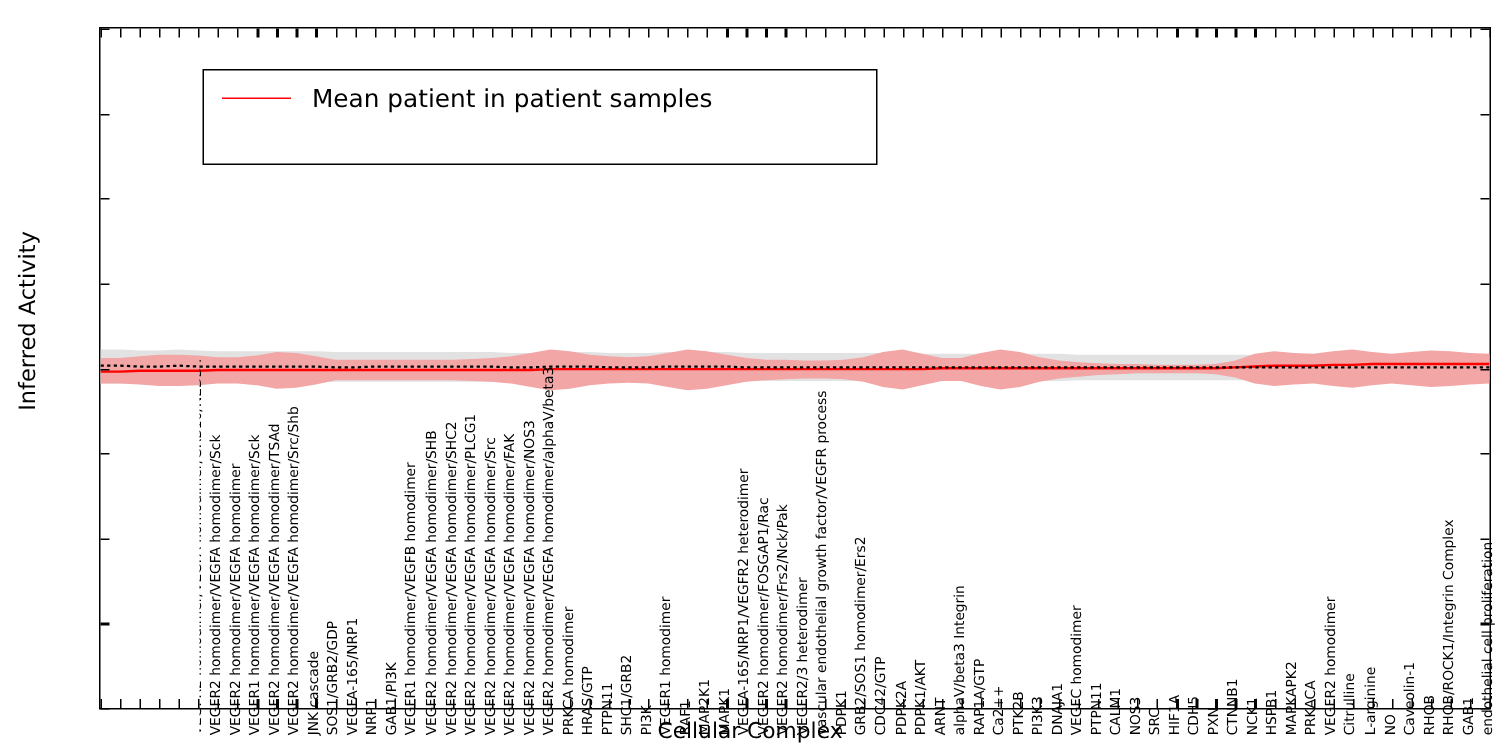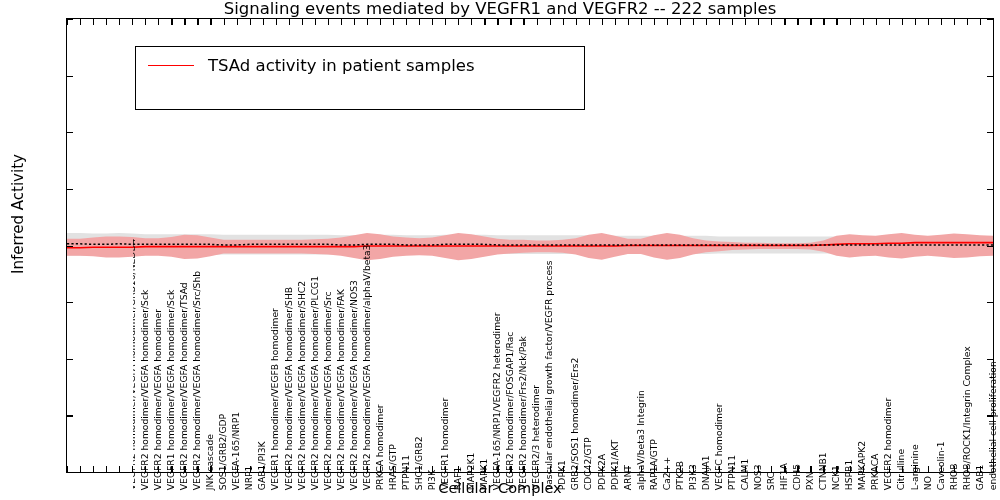--- a/index.html
+++ b/index.html
@@ -39,21 +39,20 @@
   .xl{position:absolute;bottom:2px;font-size:9.2px;line-height:9.2px;
       white-space:nowrap;transform-origin:left bottom;
       transform:rotate(-90deg);color:#000;}
   svg{display:block;}
 </style>
 </head>
 <body>
 
 <div id="root">
 
-  <div class="title">Signaling events mediated by VEGFR1 and VEGFR2 -- 222 samples</div>
   <div class="ylabel">Inferred Activity</div>
   <div class="xlabel">Cellular Complex</div>
 
   <div class="axes">
     <svg id="plot-svg" width="926" height="453">
         <path d="M0,214.04250000000002 L13.04225352112676,214.04250000000002 L26.08450704225352,214.60875000000001 L39.12676056338028,214.60875000000001 L52.16901408450704,214.04250000000002 L65.21126760563381,214.60875000000001 L78.25352112676056,215.17499999999998 L91.29577464788731,215.17499999999998 L104.33802816901408,215.17499999999998 L117.38028169014085,215.17499999999998 L130.42253521126761,215.17499999999998 L143.46478873239437,215.17499999999998 L156.50704225352112,215.74124999999998 L169.5492957746479,215.74124999999998 L182.59154929577463,215.74124999999998 L195.6338028169014,215.74124999999998 L208.67605633802816,215.74124999999998 L221.7183098591549,215.74124999999998 L234.7605633802817,215.74124999999998 L247.80281690140842,215.74124999999998 L260.84507042253523,215.74124999999998 L273.88732394366195,216.3075 L286.92957746478874,216.3075 L299.9718309859155,215.74124999999998 L313.01408450704224,215.74124999999998 L326.05633802816897,215.74124999999998 L339.0985915492958,216.3075 L352.14084507042253,216.3075 L365.18309859154925,216.3075 L378.2253521126761,215.74124999999998 L391.2676056338028,215.74124999999998 L404.30985915492954,215.74124999999998 L417.3521126760563,215.74124999999998 L430.3943661971831,216.3075 L443.4366197183098,216.3075 L456.4788732394366,216.3075 L469.5211267605634,216.3075 L482.5633802816901,216.3075 L495.60563380281684,216.3075 L508.6478873239437,216.3075 L521.6901408450705,216.3075 L534.7323943661972,216.3075 L547.7746478873239,216.87375 L560.8169014084507,216.87375 L573.8591549295775,216.87375 L586.9014084507043,216.87375 L599.943661971831,216.87375 L612.9859154929577,216.87375 L626.0281690140845,216.87375 L639.0704225352113,216.87375 L652.1126760563379,217.44 L665.1549295774648,217.44 L678.1971830985916,217.44 L691.2394366197183,217.44 L704.2816901408451,217.44 L717.3239436619718,217.44 L730.3661971830985,217.44 L743.4084507042254,217.44 L756.4507042253522,217.44 L769.4929577464789,217.44 L782.5352112676056,217.44 L795.5774647887324,217.44 L808.6197183098591,217.44 L821.661971830986,217.44 L834.7042253521126,217.44 L847.7464788732394,217.44 L860.7887323943662,217.44 L873.8309859154929,217.44 L886.8732394366197,217.44 L899.9154929577466,217.44 L912.9577464788732,217.44 L926,217.44 L926,234.4275 L912.9577464788732,234.4275 L899.9154929577466,234.4275 L886.8732394366197,234.4275 L873.8309859154929,234.4275 L860.7887323943662,234.4275 L847.7464788732394,234.4275 L834.7042253521126,234.4275 L821.661971830986,234.4275 L808.6197183098591,234.4275 L795.5774647887324,234.4275 L782.5352112676056,234.4275 L769.4929577464789,234.4275 L756.4507042253522,234.4275 L743.4084507042254,234.4275 L730.3661971830985,234.4275 L717.3239436619718,234.4275 L704.2816901408451,234.4275 L691.2394366197183,234.4275 L678.1971830985916,234.4275 L665.1549295774648,234.4275 L652.1126760563379,234.4275 L639.0704225352113,234.99375 L626.0281690140845,234.99375 L612.9859154929577,234.99375 L599.943661971831,234.99375 L586.9014084507043,234.99375 L573.8591549295775,234.99375 L560.8169014084507,234.99375 L547.7746478873239,234.99375 L534.7323943661972,234.99375 L521.6901408450705,234.99375 L508.6478873239437,234.99375 L495.60563380281684,234.99375 L482.5633802816901,234.99375 L469.5211267605634,234.99375 L456.4788732394366,234.99375 L443.4366197183098,234.99375 L430.3943661971831,234.99375 L417.3521126760563,235.56 L404.30985915492954,235.56 L391.2676056338028,235.56 L378.2253521126761,235.56 L365.18309859154925,234.99375 L352.14084507042253,234.99375 L339.0985915492958,234.99375 L326.05633802816897,235.56 L313.01408450704224,235.56 L299.9718309859155,235.56 L286.92957746478874,235.56 L273.88732394366195,235.56 L260.84507042253523,235.56 L247.80281690140842,235.56 L234.7605633802817,235.56 L221.7183098591549,235.56 L208.67605633802816,235.56 L195.6338028169014,235.56 L182.59154929577463,235.56 L169.5492957746479,235.56 L156.50704225352112,235.56 L143.46478873239437,236.12625 L130.42253521126761,236.12625 L117.38028169014085,236.12625 L104.33802816901408,236.12625 L91.29577464788731,236.12625 L78.25352112676056,236.12625 L65.21126760563381,236.6925 L52.16901408450704,236.6925 L39.12676056338028,236.6925 L26.08450704225352,236.6925 L13.04225352112676,236.6925 L0,236.6925 Z" fill="#e2e2e2" stroke="none"></path>
         <path d="M0,219.70499999999998 L13.04225352112676,219.70499999999998 L26.08450704225352,218.57250000000002 L39.12676056338028,217.44 L52.16901408450704,217.44 L65.21126760563381,218.00624999999997 L78.25352112676056,219.13875000000002 L91.29577464788731,219.13875000000002 L104.33802816901408,218.00624999999997 L117.38028169014085,215.74124999999998 L130.42253521126761,216.3075 L143.46478873239437,218.57250000000002 L156.50704225352112,220.83750000000003 L169.5492957746479,220.83750000000003 L182.59154929577463,220.83750000000003 L195.6338028169014,220.83750000000003 L208.67605633802816,220.83750000000003 L221.7183098591549,220.83750000000003 L234.7605633802817,220.83750000000003 L247.80281690140842,220.27124999999998 L260.84507042253523,219.70499999999998 L273.88732394366195,218.57250000000002 L286.92957746478874,216.3075 L299.9718309859155,214.04250000000002 L313.01408450704224,215.17499999999998 L326.05633802816897,217.44 L339.0985915492958,218.57250000000002 L352.14084507042253,219.13875000000002 L365.18309859154925,218.57250000000002 L378.2253521126761,216.3075 L391.2676056338028,214.04250000000002 L404.30985915492954,215.17499999999998 L417.3521126760563,217.44 L430.3943661971831,219.70499999999998 L443.4366197183098,220.83750000000003 L456.4788732394366,220.83750000000003 L469.5211267605634,221.40375 L482.5633802816901,221.40375 L495.60563380281684,220.83750000000003 L508.6478873239437,219.13875000000002 L521.6901408450705,215.74124999999998 L534.7323943661972,214.04250000000002 L547.7746478873239,216.87375 L560.8169014084507,219.70499999999998 L573.8591549295775,219.70499999999998 L586.9014084507043,216.3075 L599.943661971831,214.04250000000002 L612.9859154929577,215.74124999999998 L626.0281690140845,219.13875000000002 L639.0704225352113,221.40375 L652.1126760563379,222.53625 L665.1549295774648,223.10250000000002 L678.1971830985916,223.66875000000002 L691.2394366197183,223.66875000000002 L704.2816901408451,224.23499999999999 L717.3239436619718,224.23499999999999 L730.3661971830985,224.23499999999999 L743.4084507042254,223.66875000000002 L756.4507042253522,221.40375 L769.4929577464789,216.87375 L782.5352112676056,215.17499999999998 L795.5774647887324,216.3075 L808.6197183098591,216.87375 L821.661971830986,215.17499999999998 L834.7042253521126,214.04250000000002 L847.7464788732394,215.74124999999998 L860.7887323943662,216.87375 L873.8309859154929,215.74124999999998 L886.8732394366197,214.60875000000001 L899.9154929577466,215.17499999999998 L912.9577464788732,216.3075 L926,216.87375 L926,236.6925 L912.9577464788732,237.25875 L899.9154929577466,238.39124999999999 L886.8732394366197,238.9575 L873.8309859154929,237.82500000000002 L860.7887323943662,236.6925 L847.7464788732394,237.82500000000002 L834.7042253521126,239.52375 L821.661971830986,238.39124999999999 L808.6197183098591,236.6925 L795.5774647887324,237.25875 L782.5352112676056,238.39124999999999 L769.4929577464789,236.6925 L756.4507042253522,232.72875 L743.4084507042254,230.46375 L730.3661971830985,229.8975 L717.3239436619718,229.8975 L704.2816901408451,229.8975 L691.2394366197183,229.8975 L678.1971830985916,230.46375 L665.1549295774648,231.03 L652.1126760563379,232.1625 L639.0704225352113,233.29500000000002 L626.0281690140845,235.56 L612.9859154929577,238.9575 L599.943661971831,240.65625 L586.9014084507043,238.39124999999999 L573.8591549295775,234.99375 L560.8169014084507,234.99375 L547.7746478873239,237.82500000000002 L534.7323943661972,240.65625 L521.6901408450705,238.9575 L508.6478873239437,235.56 L495.60563380281684,233.86124999999998 L482.5633802816901,233.29500000000002 L469.5211267605634,233.29500000000002 L456.4788732394366,233.86124999999998 L443.4366197183098,234.4275 L430.3943661971831,235.56 L417.3521126760563,237.82500000000002 L404.30985915492954,240.09 L391.2676056338028,241.2225 L378.2253521126761,238.9575 L365.18309859154925,236.6925 L352.14084507042253,236.12625 L339.0985915492958,236.6925 L326.05633802816897,237.82500000000002 L313.01408450704224,240.09 L299.9718309859155,241.2225 L286.92957746478874,238.9575 L273.88732394366195,236.6925 L260.84507042253523,235.56 L247.80281690140842,234.99375 L234.7605633802817,234.4275 L221.7183098591549,234.4275 L208.67605633802816,234.4275 L195.6338028169014,234.4275 L182.59154929577463,234.4275 L169.5492957746479,234.4275 L156.50704225352112,234.4275 L143.46478873239437,237.25875 L130.42253521126761,239.52375 L117.38028169014085,240.09 L104.33802816901408,237.82500000000002 L91.29577464788731,236.6925 L78.25352112676056,236.6925 L65.21126760563381,237.82500000000002 L52.16901408450704,238.39124999999999 L39.12676056338028,238.39124999999999 L26.08450704225352,237.25875 L13.04225352112676,236.6925 L0,236.6925 Z" fill="#f2a6a6" stroke="none"></path>
         <path d="M0,228.76500000000001 L13.04225352112676,228.76500000000001 L26.08450704225352,228.19875 L39.12676056338028,228.19875 L52.16901408450704,228.19875 L65.21126760563381,228.19875 L78.25352112676056,227.6325 L91.29577464788731,227.6325 L104.33802816901408,227.6325 L117.38028169014085,227.6325 L130.42253521126761,227.6325 L143.46478873239437,227.6325 L156.50704225352112,227.6325 L169.5492957746479,227.6325 L182.59154929577463,227.6325 L195.6338028169014,227.6325 L208.67605633802816,227.6325 L221.7183098591549,227.6325 L234.7605633802817,227.6325 L247.80281690140842,227.6325 L260.84507042253523,227.6325 L273.88732394366195,227.6325 L286.92957746478874,227.6325 L299.9718309859155,227.06625 L313.01408450704224,227.06625 L326.05633802816897,227.06625 L339.0985915492958,227.06625 L352.14084507042253,227.06625 L365.18309859154925,227.06625 L378.2253521126761,227.06625 L391.2676056338028,227.06625 L404.30985915492954,227.06625 L417.3521126760563,227.06625 L430.3943661971831,227.06625 L443.4366197183098,227.06625 L456.4788732394366,227.06625 L469.5211267605634,227.06625 L482.5633802816901,227.06625 L495.60563380281684,227.06625 L508.6478873239437,227.06625 L521.6901408450705,227.06625 L534.7323943661972,227.06625 L547.7746478873239,227.06625 L560.8169014084507,226.5 L573.8591549295775,226.5 L586.9014084507043,226.5 L599.943661971831,226.5 L612.9859154929577,226.5 L626.0281690140845,226.5 L639.0704225352113,226.5 L652.1126760563379,226.5 L665.1549295774648,226.5 L678.1971830985916,226.5 L691.2394366197183,226.5 L704.2816901408451,226.5 L717.3239436619718,226.5 L730.3661971830985,226.5 L743.4084507042254,226.5 L756.4507042253522,225.93375 L769.4929577464789,225.36750000000004 L782.5352112676056,224.80124999999998 L795.5774647887324,224.80124999999998 L808.6197183098591,224.80124999999998 L821.661971830986,224.23499999999999 L834.7042253521126,224.23499999999999 L847.7464788732394,223.66875000000002 L860.7887323943662,223.66875000000002 L873.8309859154929,223.66875000000002 L886.8732394366197,223.66875000000002 L899.9154929577466,223.66875000000002 L912.9577464788732,223.66875000000002 L926,223.66875000000002" fill="none" stroke="#ff0000" stroke-width="1.6"></path>
         <path d="M0,224.80124999999998 L13.04225352112676,224.80124999999998 L26.08450704225352,225.36750000000004 L39.12676056338028,225.36750000000004 L52.16901408450704,224.80124999999998 L65.21126760563381,225.36750000000004 L78.25352112676056,225.36750000000004 L91.29577464788731,225.36750000000004 L104.33802816901408,225.36750000000004 L117.38028169014085,225.36750000000004 L130.42253521126761,225.36750000000004 L143.46478873239437,225.36750000000004 L156.50704225352112,225.93375 L169.5492957746479,225.93375 L182.59154929577463,225.36750000000004 L195.6338028169014,225.36750000000004 L208.67605633802816,225.36750000000004 L221.7183098591549,225.36750000000004 L234.7605633802817,225.36750000000004 L247.80281690140842,225.36750000000004 L260.84507042253523,225.36750000000004 L273.88732394366195,225.93375 L286.92957746478874,225.93375 L299.9718309859155,225.36750000000004 L313.01408450704224,225.36750000000004 L326.05633802816897,225.36750000000004 L339.0985915492958,225.93375 L352.14084507042253,225.93375 L365.18309859154925,225.93375 L378.2253521126761,225.36750000000004 L391.2676056338028,225.36750000000004 L404.30985915492954,225.36750000000004 L417.3521126760563,225.36750000000004 L430.3943661971831,225.93375 L443.4366197183098,225.93375 L456.4788732394366,225.93375 L469.5211267605634,225.93375 L482.5633802816901,225.93375 L495.60563380281684,225.93375 L508.6478873239437,225.93375 L521.6901408450705,225.93375 L534.7323943661972,225.93375 L547.7746478873239,225.93375 L560.8169014084507,225.93375 L573.8591549295775,225.93375 L586.9014084507043,225.93375 L599.943661971831,225.93375 L612.9859154929577,225.93375 L626.0281690140845,225.93375 L639.0704225352113,225.93375 L652.1126760563379,225.93375 L665.1549295774648,225.93375 L678.1971830985916,225.93375 L691.2394366197183,225.93375 L704.2816901408451,225.93375 L717.3239436619718,225.93375 L730.3661971830985,225.93375 L743.4084507042254,225.93375 L756.4507042253522,225.93375 L769.4929577464789,225.93375 L782.5352112676056,225.93375 L795.5774647887324,225.93375 L808.6197183098591,225.93375 L821.661971830986,225.93375 L834.7042253521126,225.93375 L847.7464788732394,225.93375 L860.7887323943662,225.93375 L873.8309859154929,225.93375 L886.8732394366197,225.93375 L899.9154929577466,225.93375 L912.9577464788732,225.93375 L926,225.93375" fill="none" stroke="#000000" stroke-width="1.5" stroke-dasharray="2.2,2.2"></path>
       </svg>
@@ -289,17 +288,17 @@
         <div class="xl" style="left: 811.62px;">Caveolin-1</div>
         <div class="xl" style="left: 824.662px;">RHOB</div>
         <div class="xl" style="left: 837.704px;">RHOB/ROCK1/Integrin Complex</div>
         <div class="xl" style="left: 850.746px;">GAB1</div>
         <div class="xl" style="left: 863.789px;">endothelial cell proliferation</div>
       </div>
 
     <div class="legend">
       <div class="legrow">
         <span class="legline red"></span>
-        <span class="legtext">TSAd activity in patient samples</span>
+        <span class="legtext">Mean patient in patient samples</span>
       </div>
     </div>
   </div>
 </div>
 
 </body></html>

